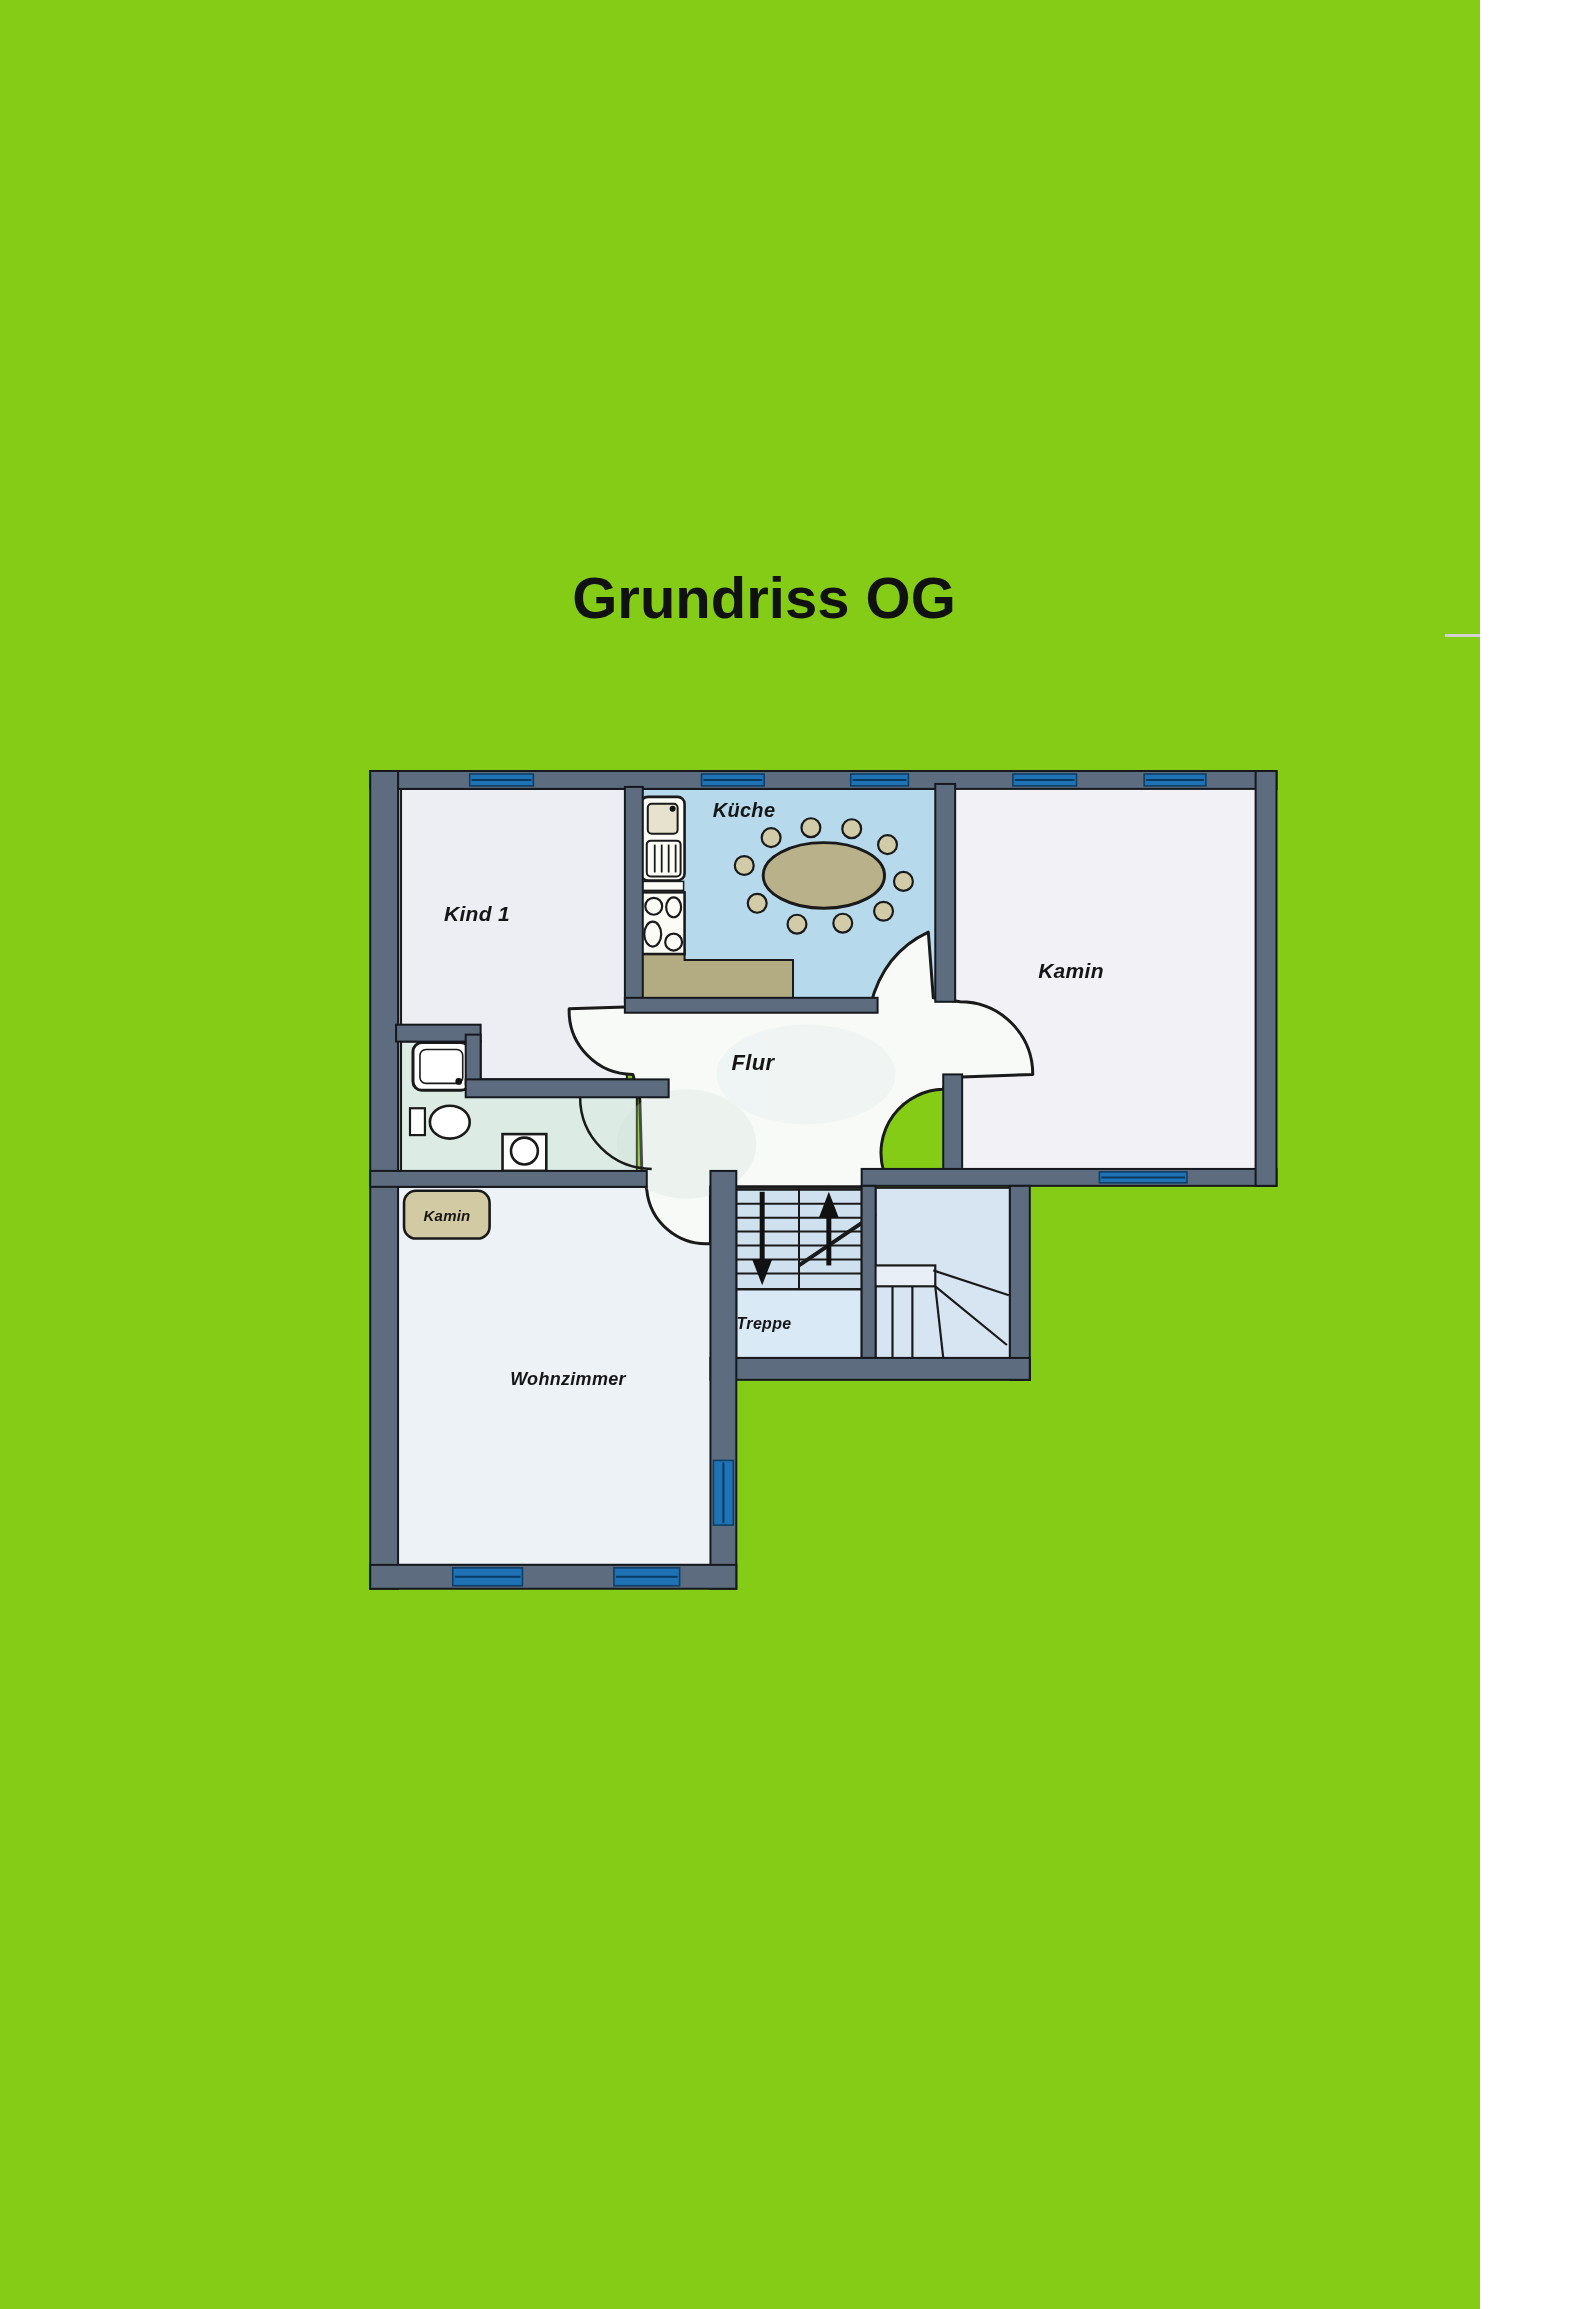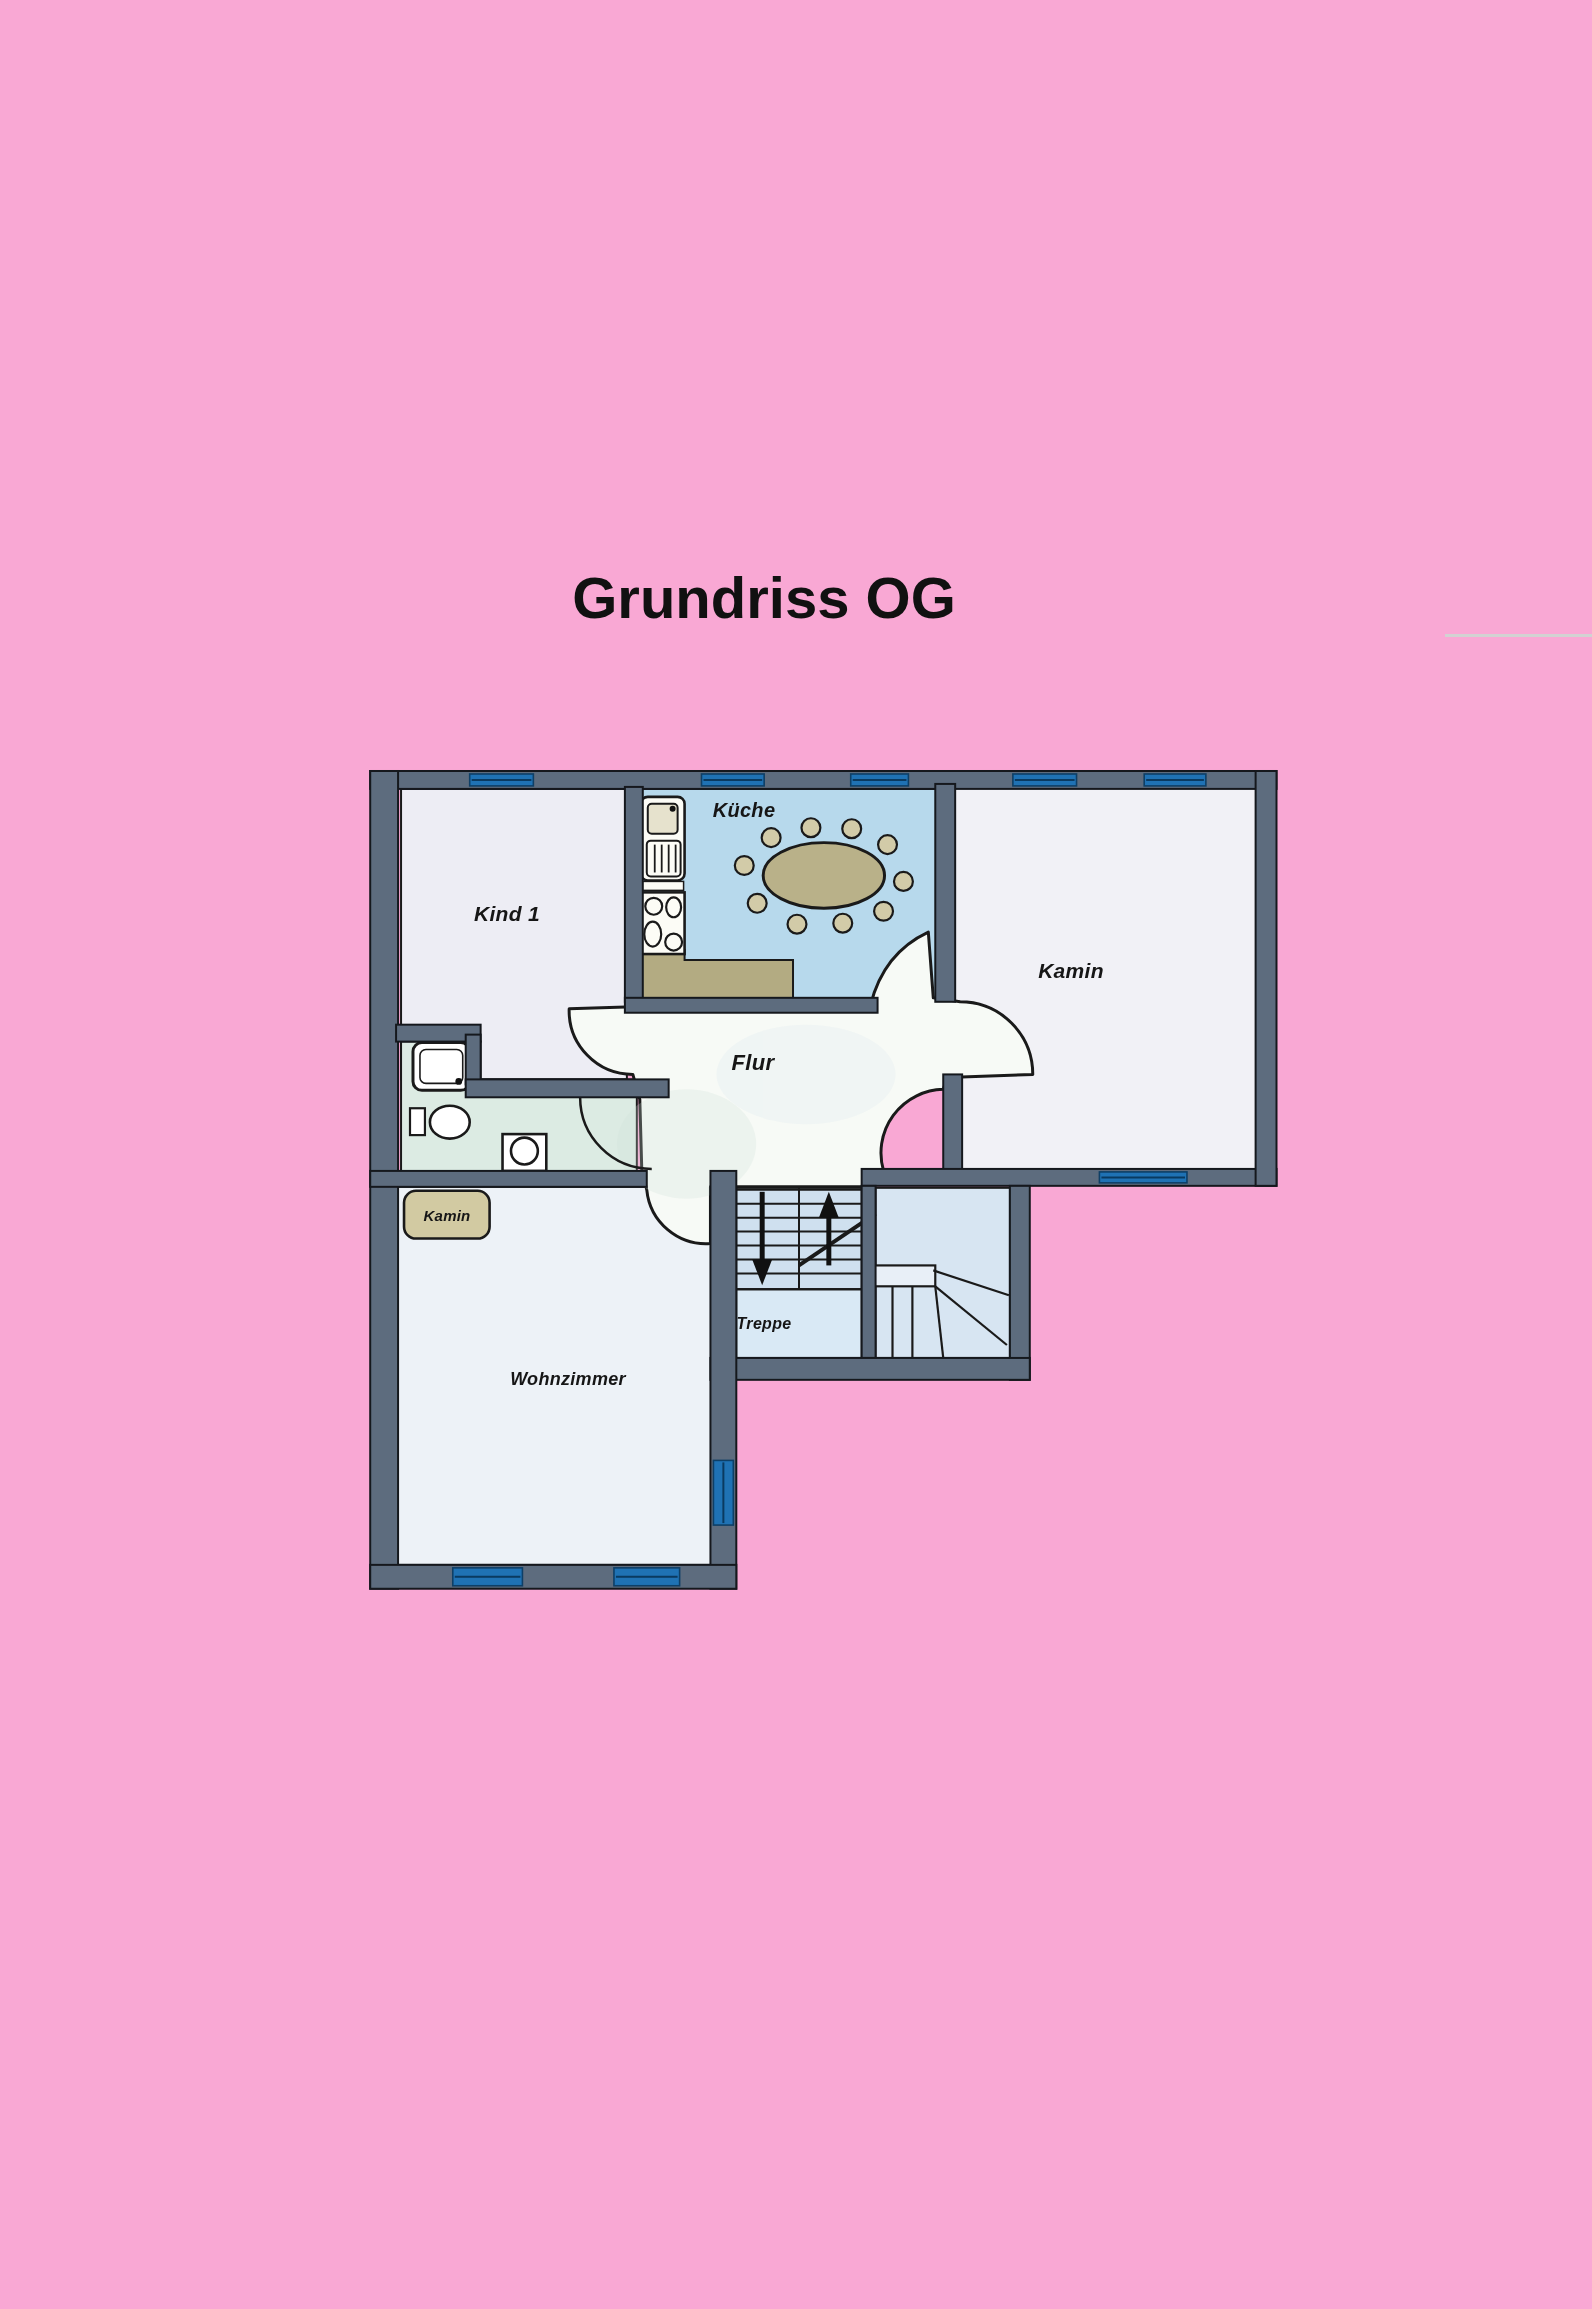--- a/index.html
+++ b/index.html
@@ -1,22 +1,22 @@
 <!DOCTYPE html>
 <html><head>
 <meta charset="utf-8">
 <style>
   html,body{margin:0;padding:0;background:#ffffff;}
-  .page{position:relative;width:1592px;height:2309px;background:#f9a8d4;overflow:hidden;
+  .page{position:relative;width:1480px;height:2309px;background:#84cc16;overflow:hidden;
         font-family:"Liberation Sans", sans-serif;}
   .title{position:absolute;left:764px;top:597px;transform:translate(-50%,-50%);
          font-size:58px;font-weight:700;color:#111;letter-spacing:0px;white-space:nowrap;}
   .plan-label{position:absolute;transform:translate(-50%,-50%);font-weight:700;color:#161616;
               white-space:nowrap;letter-spacing:0.3px;font-style:italic;}
-  .lbl-kind1{left:507px;top:914px;font-size:21px;text-align:right;}
+  .lbl-kind1{left:477px;top:914px;font-size:21px;text-align:right;}
   .lbl-kueche{left:744px;top:810px;font-size:20px;}
   .lbl-eltern{left:1071px;top:971px;font-size:21px;}
   .lbl-flur{left:753px;top:1063px;font-size:22px;}
   .lbl-treppe{left:764px;top:1324px;font-size:16px;}
   .lbl-wohnzimmer{left:568px;top:1379px;font-size:18px;}
   .lbl-kamin{left:447px;top:1215px;font-size:15px;letter-spacing:0.2px;}
   .scan-line{position:absolute;left:1445px;top:634px;width:147px;height:3px;background:#d2d2d2;}
   svg{position:absolute;left:0;top:0;}
 </style>
 </head>

